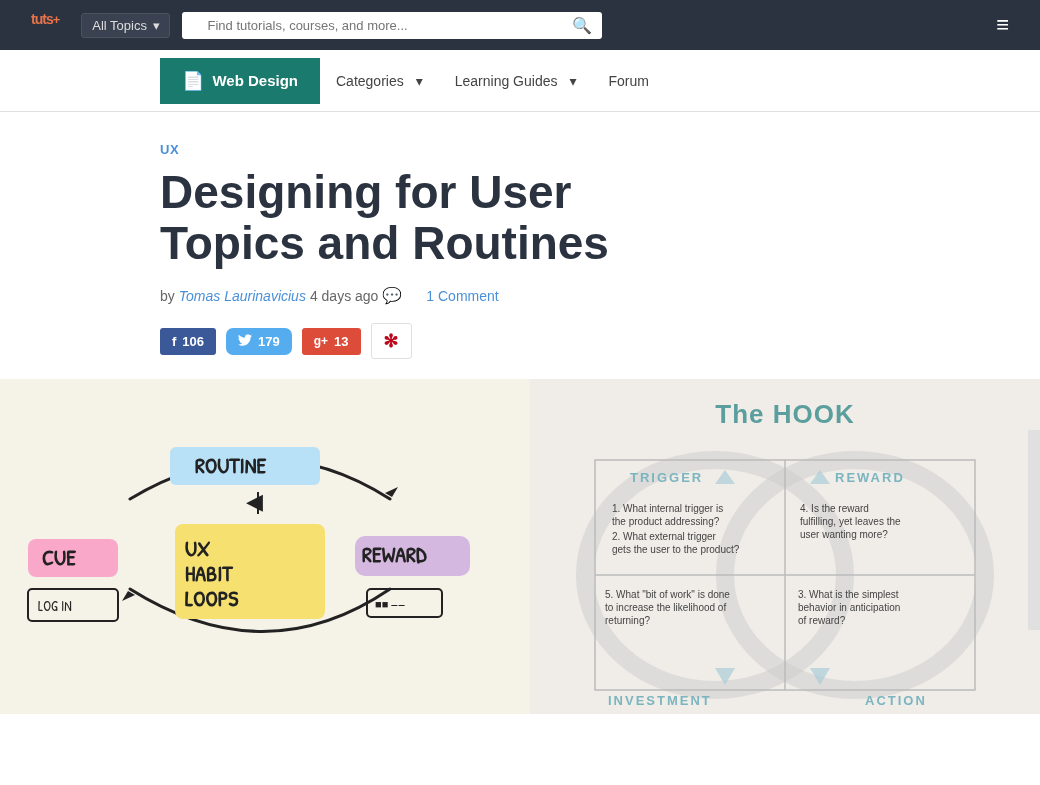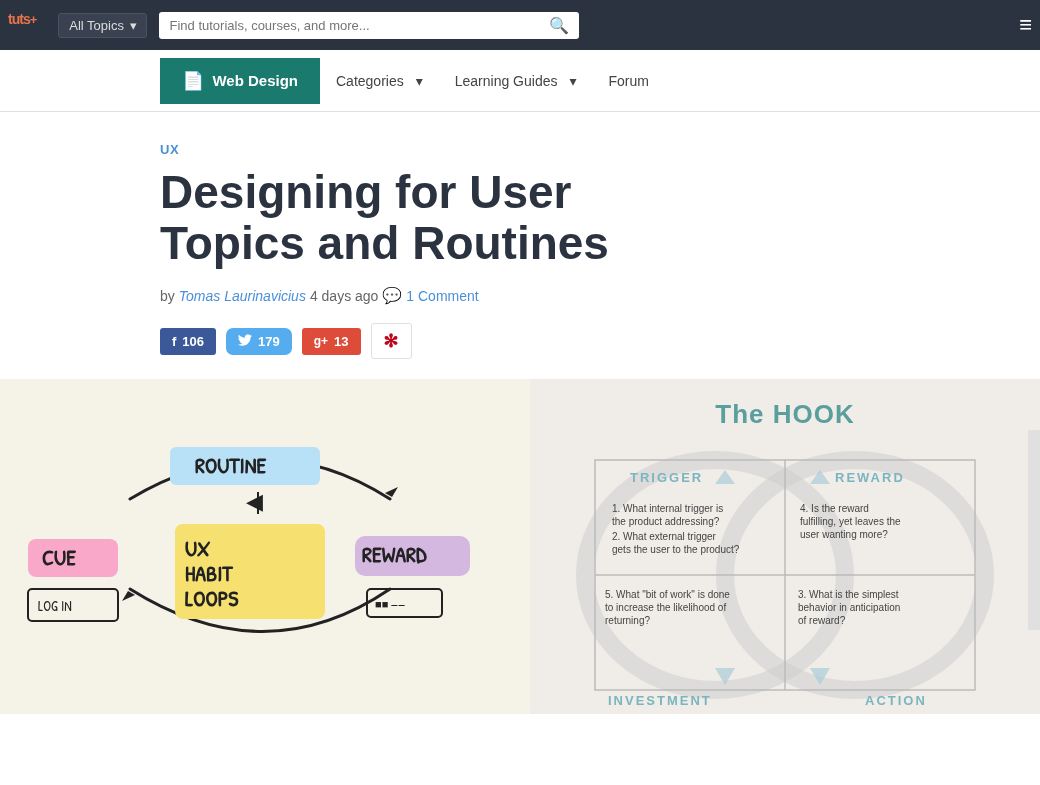--- a/index.html
+++ b/index.html
@@ -4,21 +4,21 @@
   <style>
     * { margin: 0; padding: 0; box-sizing: border-box; }
     body { font-family: 'Helvetica Neue', Arial, sans-serif; background: #fff; width: 1040px; min-height: 785px; overflow: hidden; }
 
     
     .top-nav {
       background: #2c3340;
       height: 50px;
       display: flex;
       align-items: center;
-      padding: 0 8px;
+      padding: 0 31px;
       gap: 12px;
     }
     .logo {
       color: #fff;
       font-size: 22px;
       font-weight: bold;
       letter-spacing: -1px;
       margin-right: 10px;
     }
     .logo span { color: #e8734a; font-size: 14px; vertical-align: super; }
@@ -45,20 +45,21 @@
       gap: 6px;
       max-width: 420px;
     }
     .search-bar input {
       border: none;
       outline: none;
       font-size: 13px;
       color: #666;
       width: 100%;
       background: transparent;
+      margin-left: 15px;
     }
     .hamburger {
       margin-left: auto;
       color: #fff;
       font-size: 22px;
       cursor: pointer;
       line-height: 1;
     }
 
     
@@ -120,21 +121,21 @@
     .meta-row {
       display: flex;
       align-items: center;
       gap: 4px;
       font-size: 14px;
       color: #666;
       margin-bottom: 18px;
     }
     .meta-row .author { color: #4a90d9; cursor: pointer; font-style: italic; }
     .meta-row .comment-icon { color: #4a90d9; font-size: 16px; }
-    .meta-row .comment-link { color: #4a90d9; cursor: pointer; }
+    .meta-row .comment-link { color: #4a90d9; cursor: pointer; margin-left: 20px; }
 
     
     .social-row {
       display: flex;
       align-items: center;
       gap: 10px;
       margin-bottom: 20px;
     }
     .social-btn {
       display: flex;

